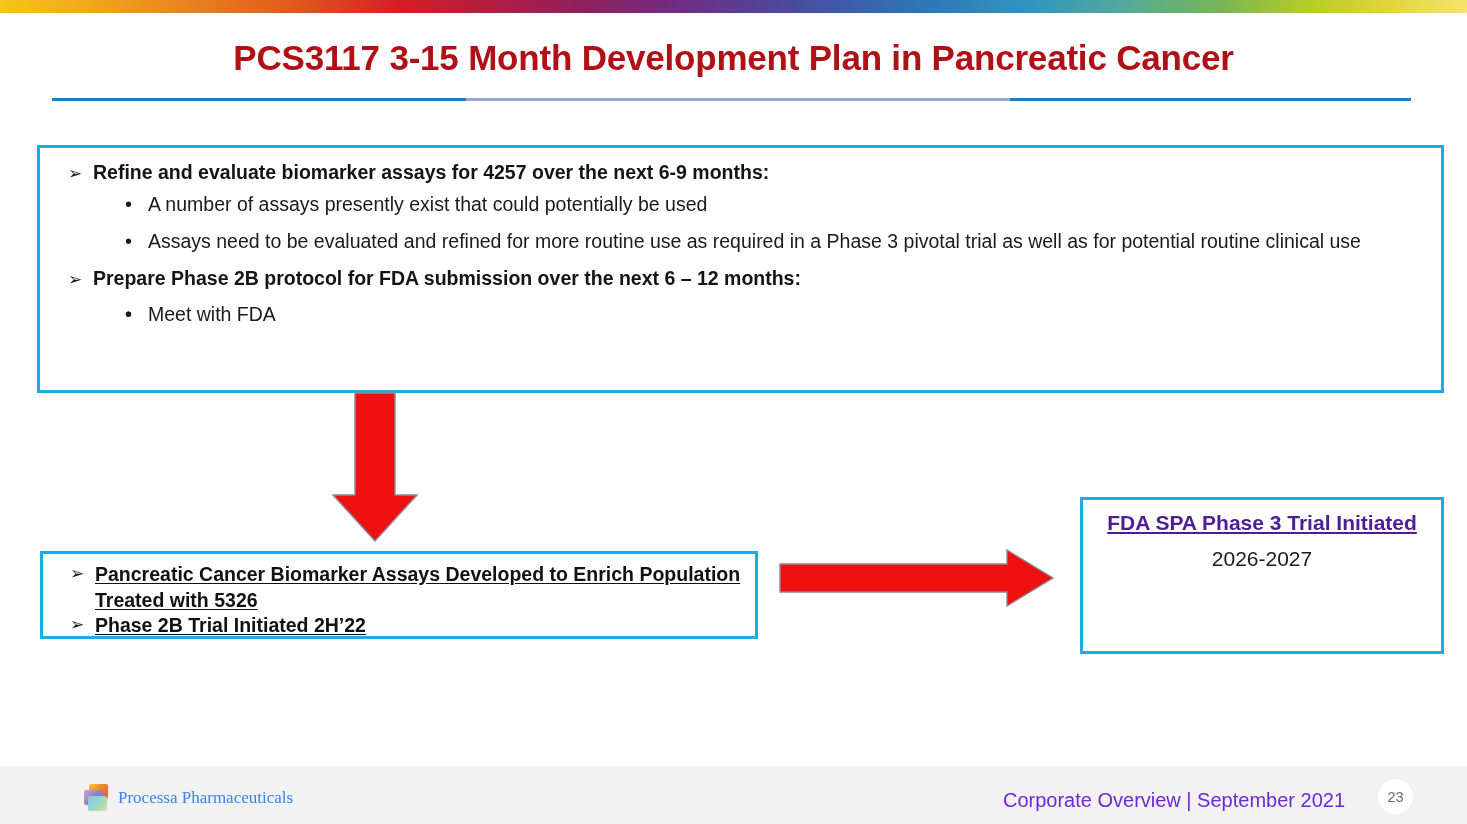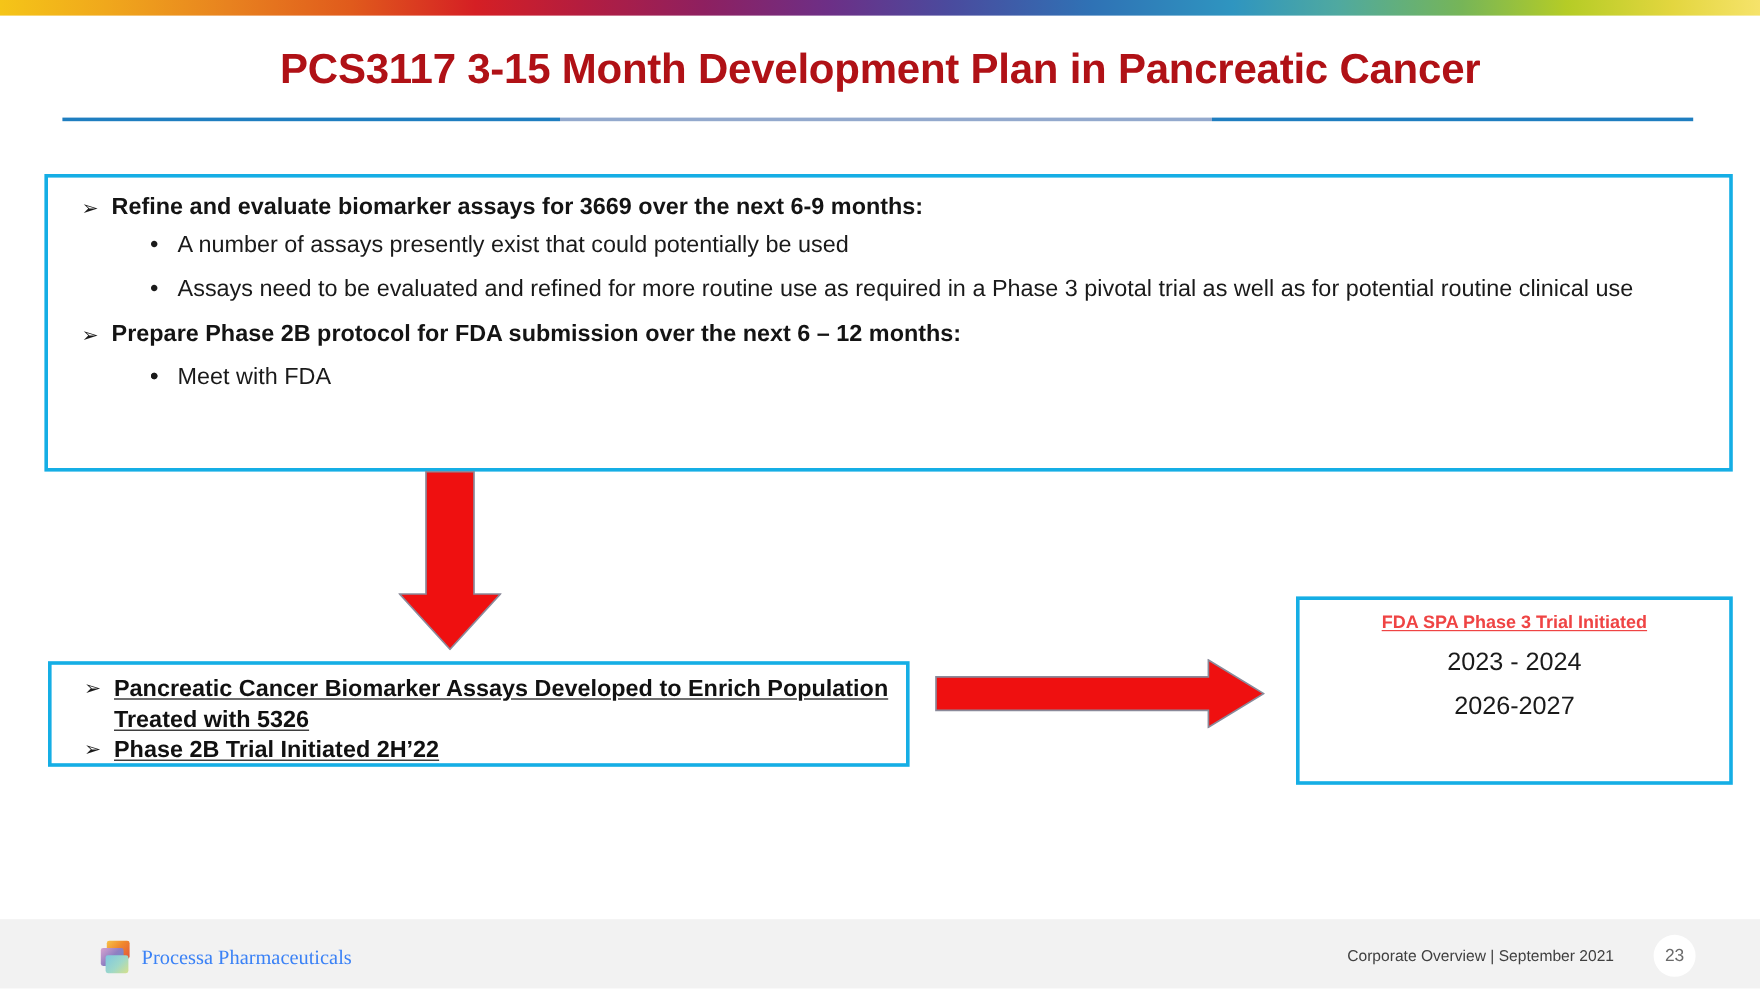--- a/index.html
+++ b/index.html
@@ -192,23 +192,23 @@
   
   #milestone-box {
     left: 1080px;
     top: 497px;
     width: 364px;
     height: 157px;
     padding: 10px 8px 0 8px;
     text-align: center;
   }
   .ms-head {
-    font-size: 15px;
+    font-size: 21px;
     font-weight: bold;
-    color: #ef4444;
+    color: #4c1d95;
     text-decoration: underline;
     text-underline-offset: 2px;
     line-height: 1.25;
     margin-bottom: 10px;
     white-space: nowrap;
   }
   .ms-years {
     font-size: 21px;
     font-weight: normal;
     color: #1a1a1a;
@@ -261,22 +261,22 @@
     margin-left: 8px;
     font-family: "Liberation Serif", serif;
     font-size: 17px;
     color: #3b82f6;
     white-space: nowrap;
   }
   #footer-meta {
     position: absolute;
     right: 122px;
     top: 789px;
-    font-size: 13px;
-    color: #404040;
+    font-size: 20px;
+    color: #6d28d9;
     white-space: nowrap;
   }
   #page-number-badge {
     position: absolute;
     left: 1378px;
     top: 779px;
     width: 35px;
     height: 35px;
     border-radius: 50%;
     background: #ffffff;
@@ -297,21 +297,21 @@
   <div id="title-area">
     <div id="page-title">PCS3117 3-15 Month Development Plan in Pancreatic Cancer</div>
   </div>
   <div id="title-rule"></div>
 
   <div id="objectives-box" class="blue-box">
     <ul class="lvl1">
 
       <li class="lvl1">
         <span class="arrow-bullet">➢</span>
-        <span>Refine and evaluate biomarker assays for 3669 over the next 6-9 months:</span>
+        <span>Refine and evaluate biomarker assays for 4257 over the next 6-9 months:</span>
         <ul class="lvl2">
           <li class="lvl2">
             <span class="dot-bullet">•</span>
             <span>A number of assays presently exist that could potentially be used</span>
           </li>
           <li class="lvl2">
             <span class="dot-bullet">•</span>
             <span>Assays need to be evaluated and refined for more routine use as required in a Phase 3 pivotal trial as well as for potential routine clinical use</span>
           </li>
         </ul>
@@ -350,21 +350,20 @@
       </li>
       <li class="outcome-item">
         <span class="arrow-bullet">➢</span>
         <span class="u">Phase 2B Trial Initiated 2H’22</span>
       </li>
     </ul>
   </div>
 
   <div id="milestone-box" class="blue-box">
     <div class="ms-head">FDA SPA Phase 3 Trial Initiated</div>
-    <div class="ms-years">2023 - 2024</div>
     <div class="ms-years last">2026-2027</div>
   </div>
 
   <div id="footer"></div>
 
   <div id="logo-group">
     <div id="logo-mark">
       <div class="logo-sq" id="logo-sq-a"></div>
       <div class="logo-sq" id="logo-sq-b"></div>
       <div class="logo-sq" id="logo-sq-c"></div>

